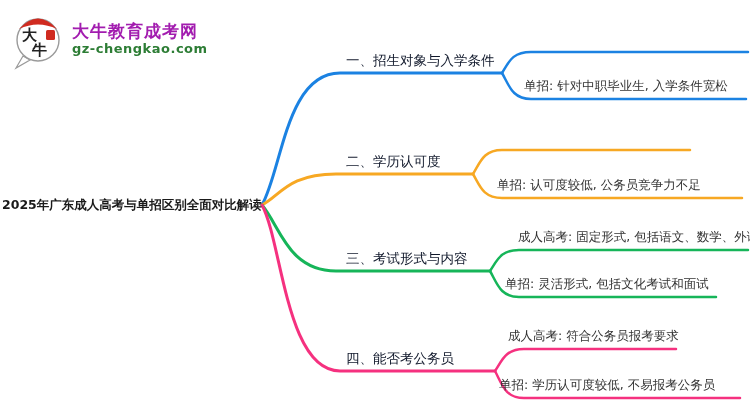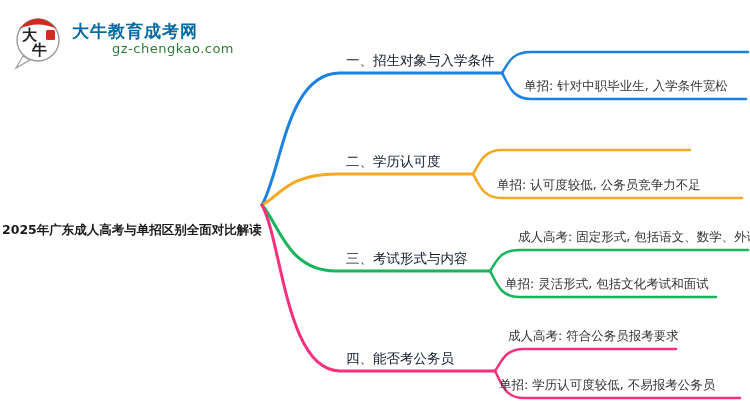--- a/index.html
+++ b/index.html
@@ -19,39 +19,38 @@
     font-size:12.5px;
     line-height:17px;
   }
   .root-title {
     left:2px; top:196px; width:254px;
     text-align:left;
     color:#1a1a1a;
     font-size:12.5px;
     font-weight:600;
     line-height:17px;
-    margin-top:25px;
   }
   .branch-label {
     left:346px;
     font-size:13.5px;
     color:#0f172a;
     line-height:18px;
   }
   .leaf-label { font-size:12.5px; color:#333333; }
   
   .logo { position:absolute; left:10px; top:12px; width:230px; height:60px; }
   .logo-bubble { position:absolute; left:0; top:2px; }
   .logo-name {
     position:absolute; left:62px; top:8px;
     font-size:17px; font-weight:bold; letter-spacing:1px;
   }
   .logo-domain {
     position:absolute; left:62px; top:29px;
-    font-size:13px; font-weight:normal; letter-spacing:0.5px;margin-left:40px;
+    font-size:13px; font-weight:bold; letter-spacing:0.5px;
   }
 </style>
 </head>
 <body>
 
 <div id="canvas">
 
   <svg class="lines" width="750" height="410" viewBox="0 0 750 410">
 
     <path d="M262,205 C282,170 286,73 340,73 L502,73" fill="none" stroke-width="3" stroke-linecap="round" stroke="#1b82e2"></path>
@@ -73,21 +72,21 @@
 
   <div class="logo">
     <svg class="logo-bubble" width="56" height="58" viewBox="0 0 56 58">
       <polygon points="13,42 6,54 20,46" fill="#ffffff" stroke="#9a9a9a" stroke-width="1.2"></polygon>
       <circle cx="28" cy="26" r="21" fill="#ffffff" stroke="#9a9a9a" stroke-width="1.4"></circle>
       <path d="M9,15 Q28,-6 47,15 Q28,6 9,15 Z" fill="#d02b20"></path>
       <rect x="36" y="16" width="9" height="10" rx="1.5" fill="#d02b20"></rect>
       <text x="12" y="26" font-size="15" font-weight="bold" fill="#222222">大</text>
       <text x="22" y="41" font-size="15" font-weight="bold" fill="#222222">牛</text>
     </svg>
-    <div class="logo-name" style="color: #0369a1;">大牛教育成考网</div>
+    <div class="logo-name" style="color: #a21caf;">大牛教育成考网</div>
     <div class="logo-domain" style="color: rgb(45, 125, 53);">gz-chengkao.com</div>
   </div>
 
   <div class="node root-title">2025年广东成人高考与单招区别全面对比解读</div>
 
   <div class="node branch-label" style="top:51px">一、招生对象与入学条件</div>
   <div class="node branch-label" style="top:152px">二、学历认可度</div>
   <div class="node branch-label" style="top:249px">三、考试形式与内容</div>
   <div class="node branch-label" style="top:349px">四、能否考公务员</div>
 

